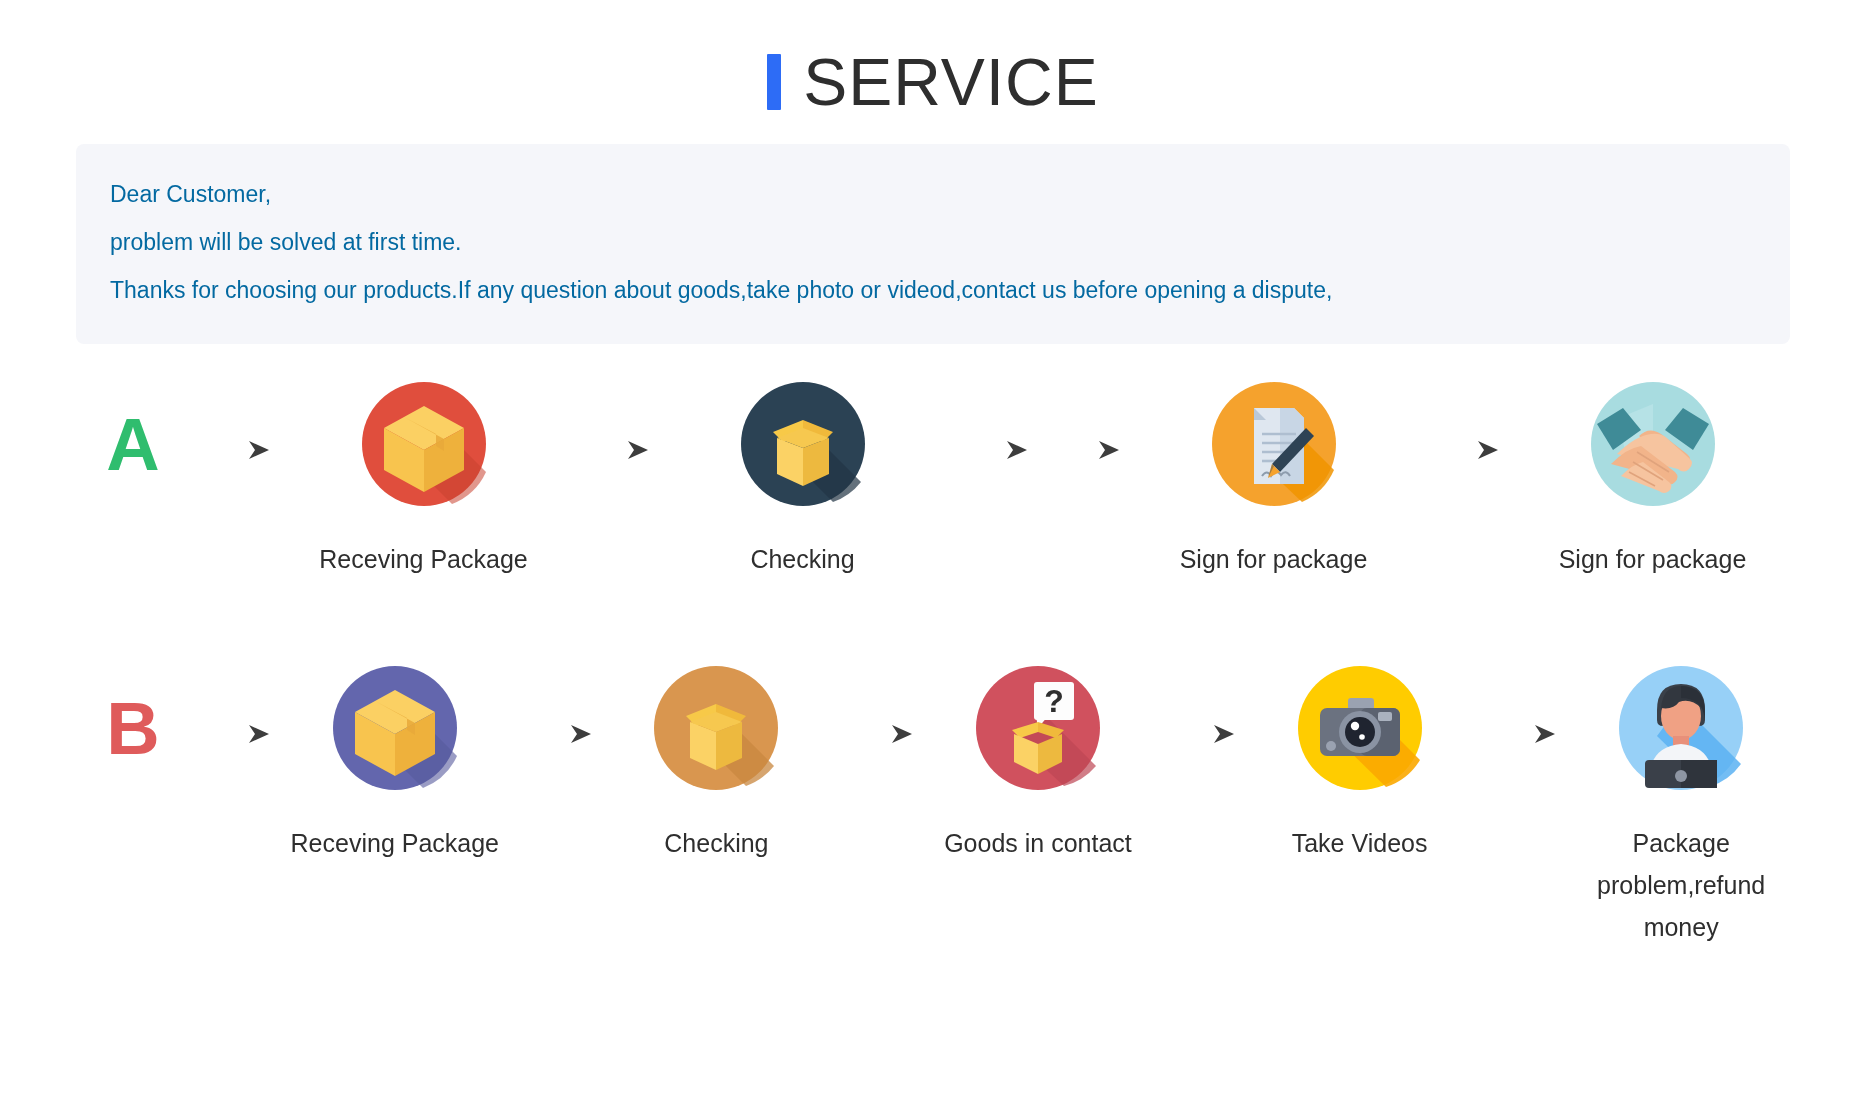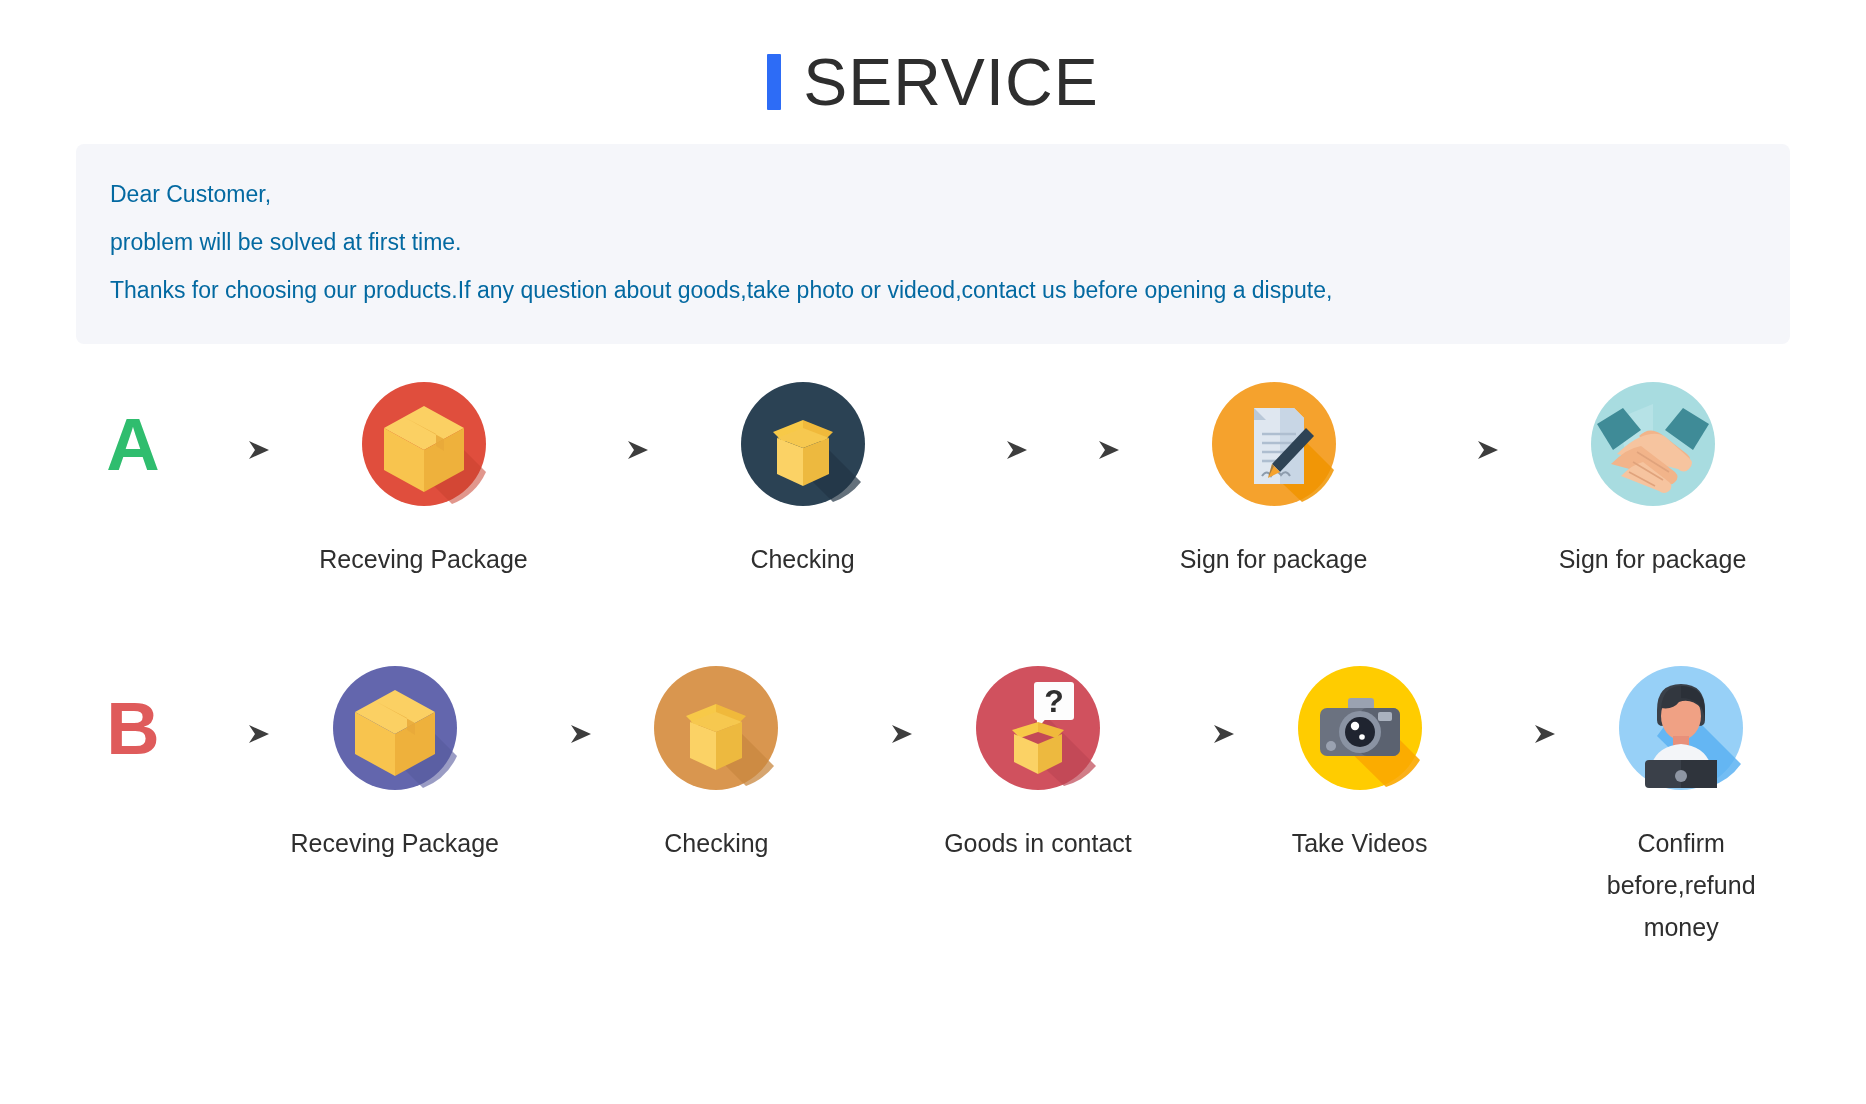--- a/index.html
+++ b/index.html
@@ -359,17 +359,17 @@
           <ellipse cx="64" cy="52" rx="20" ry="24" fill="#e8907a" opacity="0"></ellipse>
           <path d="M44 44 q2 -22 20 -22 q18 0 20 22 q-10 -10 -22 -6 q-6 8 -18 6 Z" fill="#32373f"></path>
           <path d="M64 22 q24 0 24 26 l0 8 q-2 -22 -24 -22 Z" fill="#2b3038"></path>
           <path d="M56 72 l16 0 l0 10 l-16 0 Z" fill="#e8907a"></path>
           <path d="M34 102 q6 -20 30 -22 q24 2 30 22 l0 8 l-60 0 Z" fill="#f3f5f8"></path>
           <rect x="28" y="96" width="72" height="28" rx="4" fill="#3a4049"></rect>
           <path d="M64 96 L100 96 L100 124 L64 124 Z" fill="#2f343c"></path>
           <circle cx="64" cy="112" r="6" fill="#8e96a3"></circle>
         </svg>
       </div>
-      <div class="step-label">Confirm before,refund money</div>
+      <div class="step-label">Package problem,refund money</div>
     </div>
   </div>
 
 </div>
 
 </body></html>

